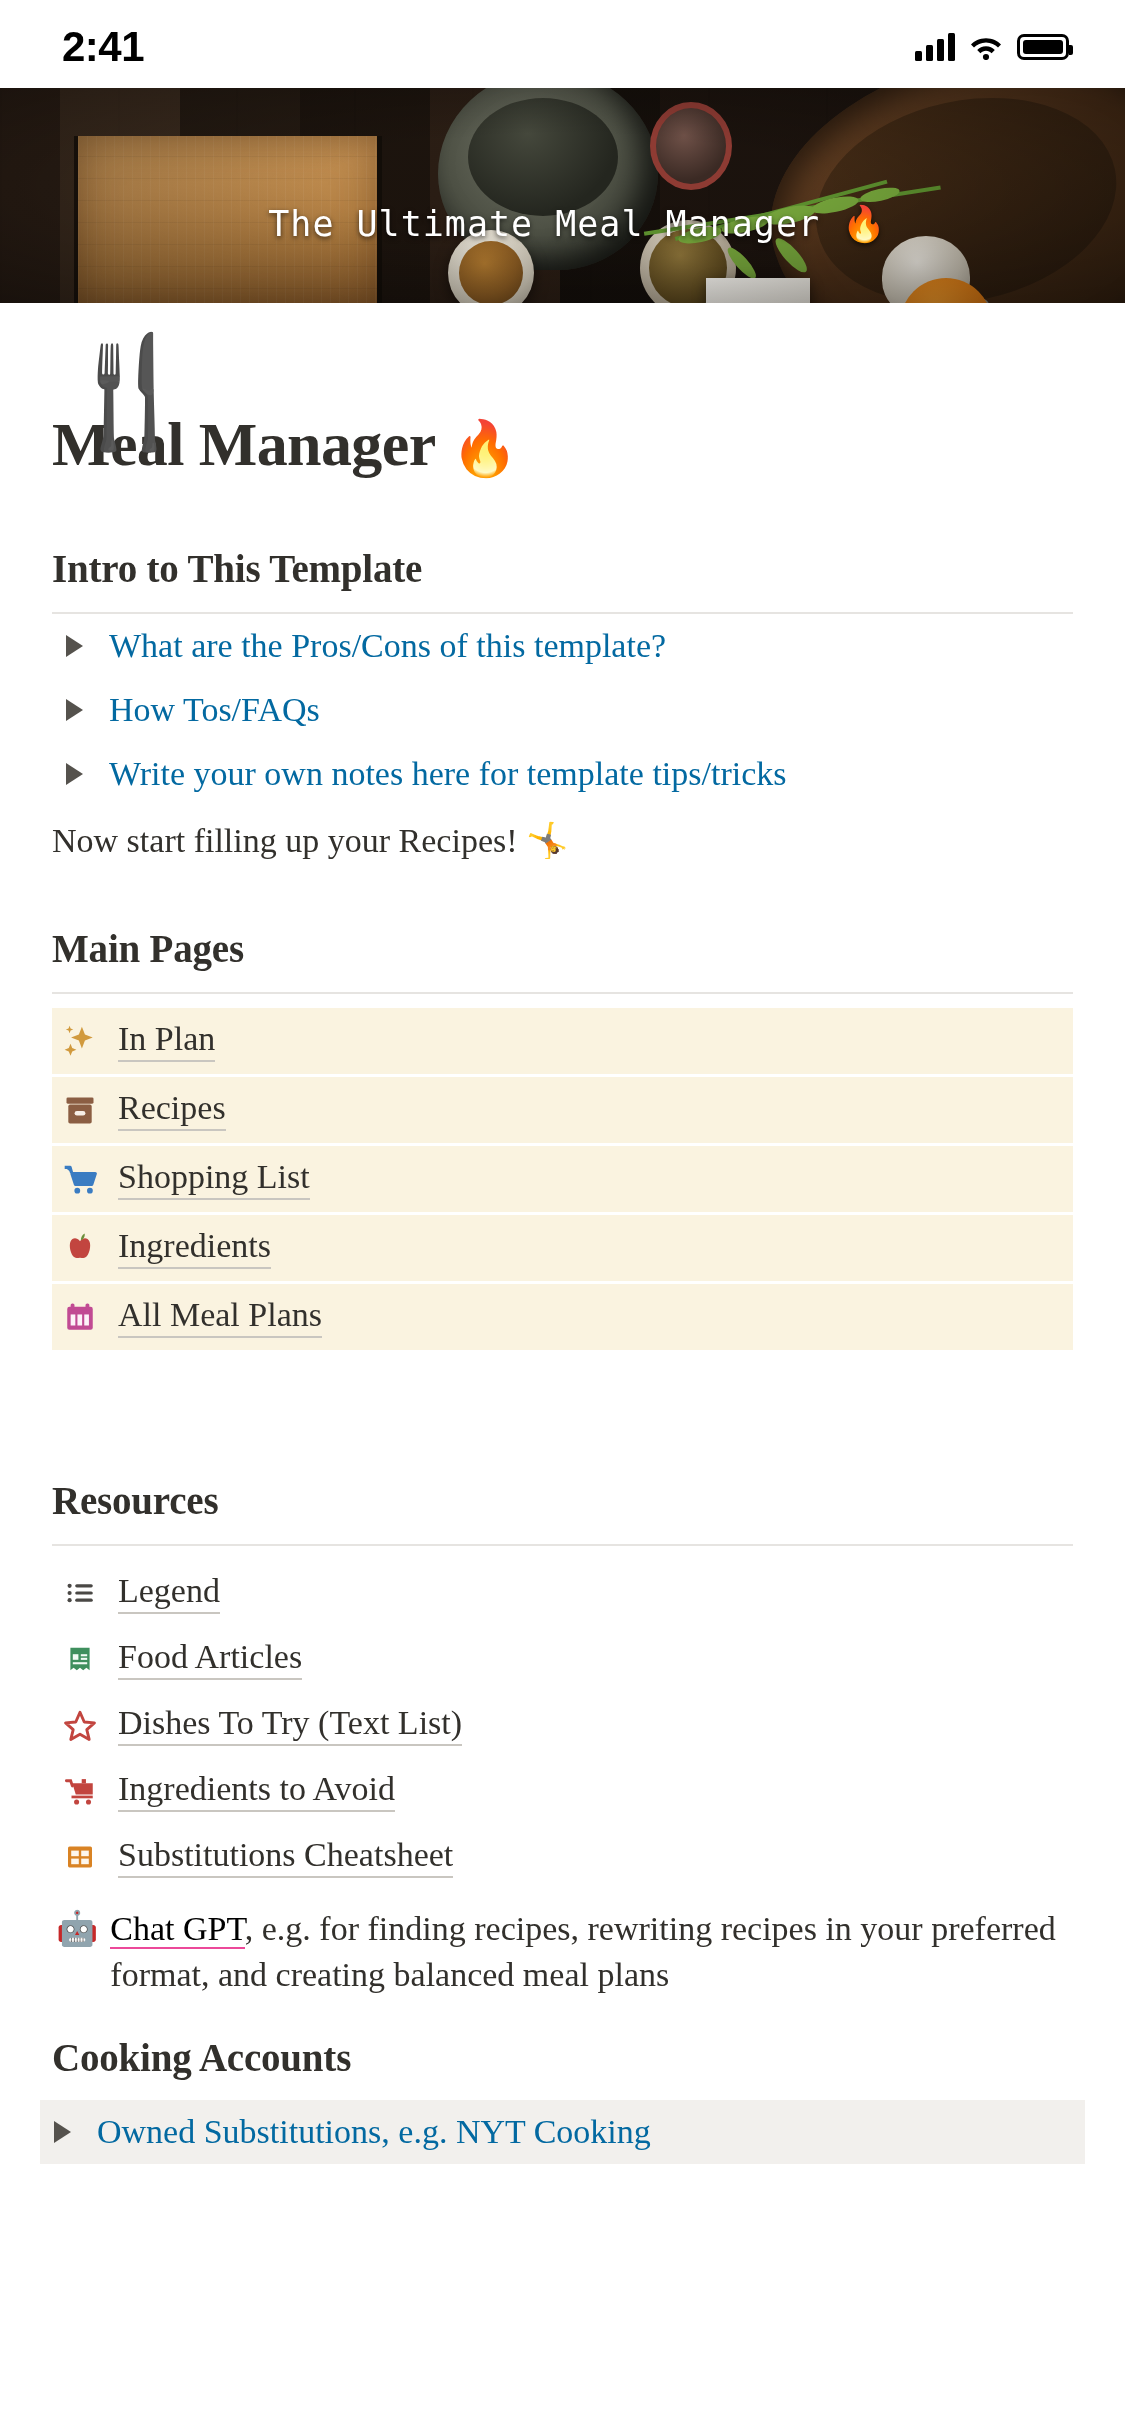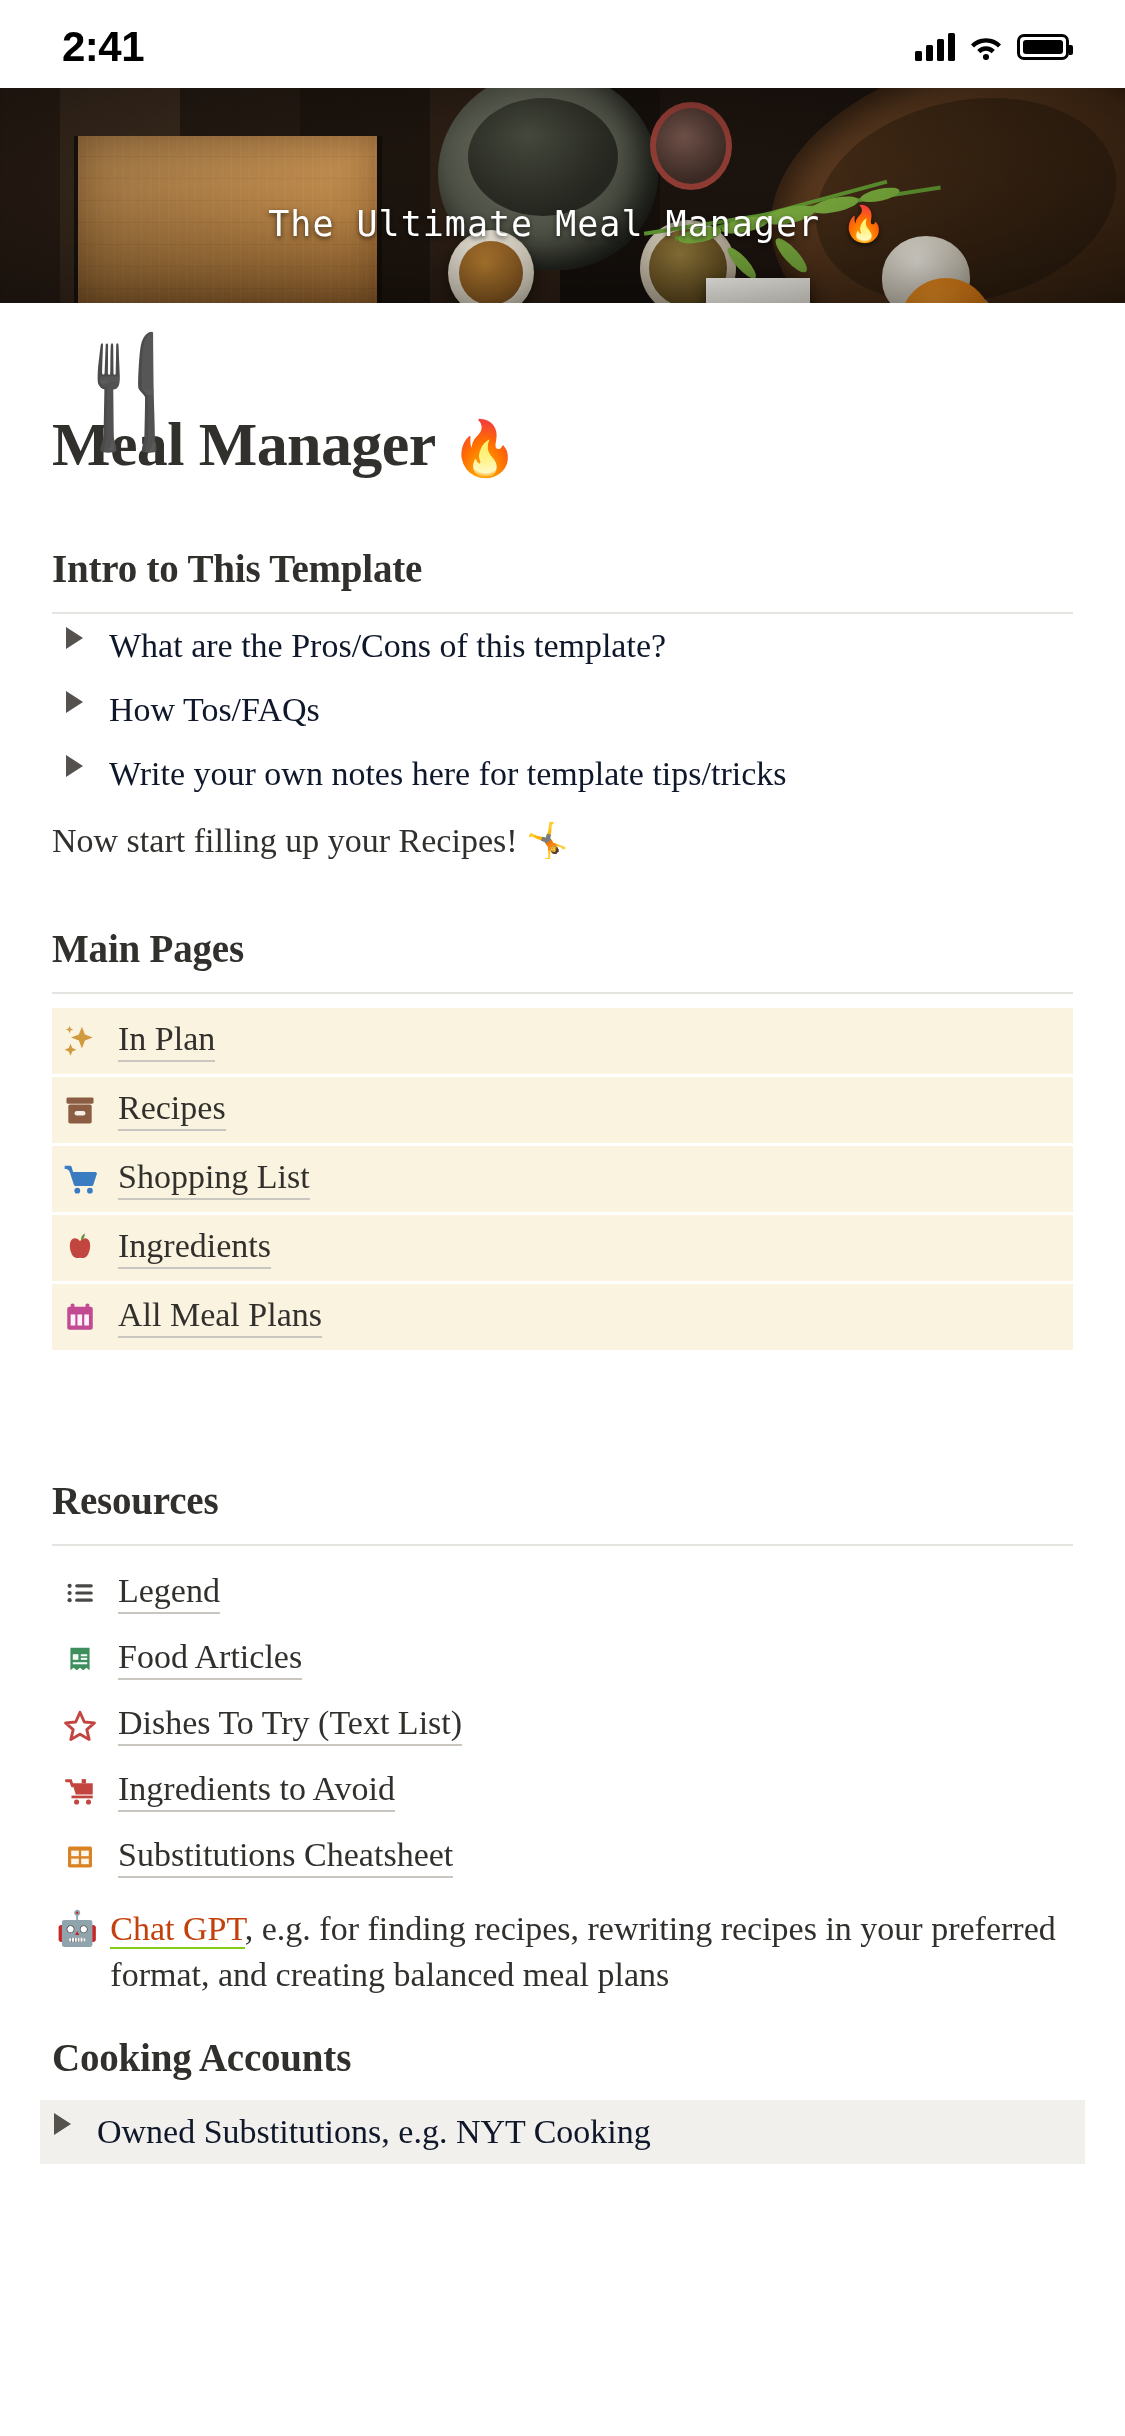--- a/index.html
+++ b/index.html
@@ -221,25 +221,25 @@
   }
   .rule{
     height:2px;
     background:#e6e4e1;
     margin-top:21px;
   }
 
   
   .toggle{
     display:flex;
-    align-items:flex-start;
+    align-items:center;
     gap:26px;
     padding:13px 0 13px 14px;
     font-size:34px;
-    color:#0f172a;
+    color:#0369a1;
   }
   .tri{
     width:0;height:0;
     border-left:17px solid #55524d;
     border-top:11px solid transparent;
     border-bottom:11px solid transparent;
     flex:none;
   }
   .toggle.shaded{ background:#f2f0ed; padding-left:14px; margin:0 -12px; padding-right:12px;}
 
@@ -272,22 +272,22 @@
   .gptline{
     display:flex;
     align-items:flex-start;
     gap:12px;
     font-size:34px;
     color:#32302c;
     padding:16px 0 0 4px;
     line-height:1.34;
   }
   .gptline .linkgray{
-    color:#c2410c;
-    border-bottom:2px solid #84cc16;
+    color:#000000;
+    border-bottom:2px solid #ec4899;
     text-decoration:none;
   }
 </style>
 </head>
 <body>
 
 <div class="statusbar">
   <div class="status-time">2:41</div>
   <div class="status-icons">
     <span class="bars">

